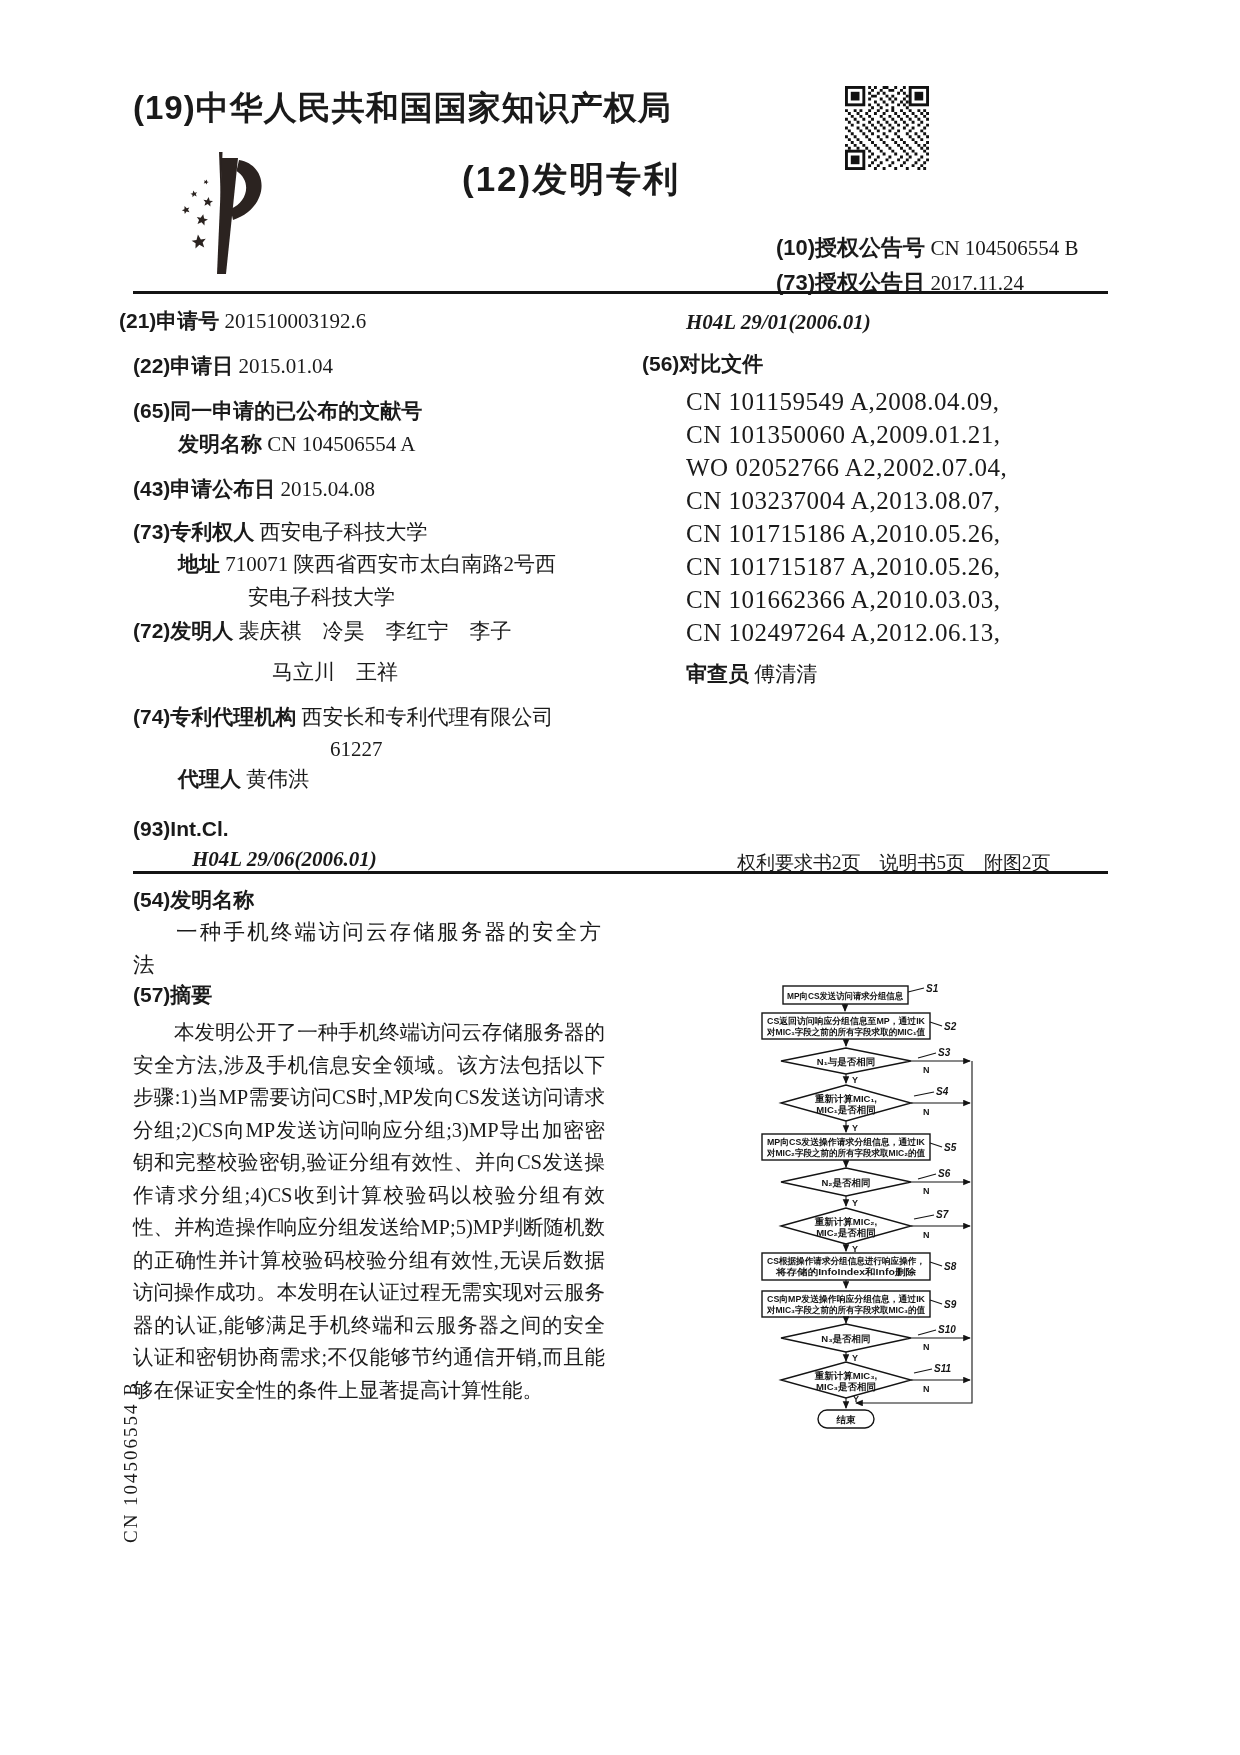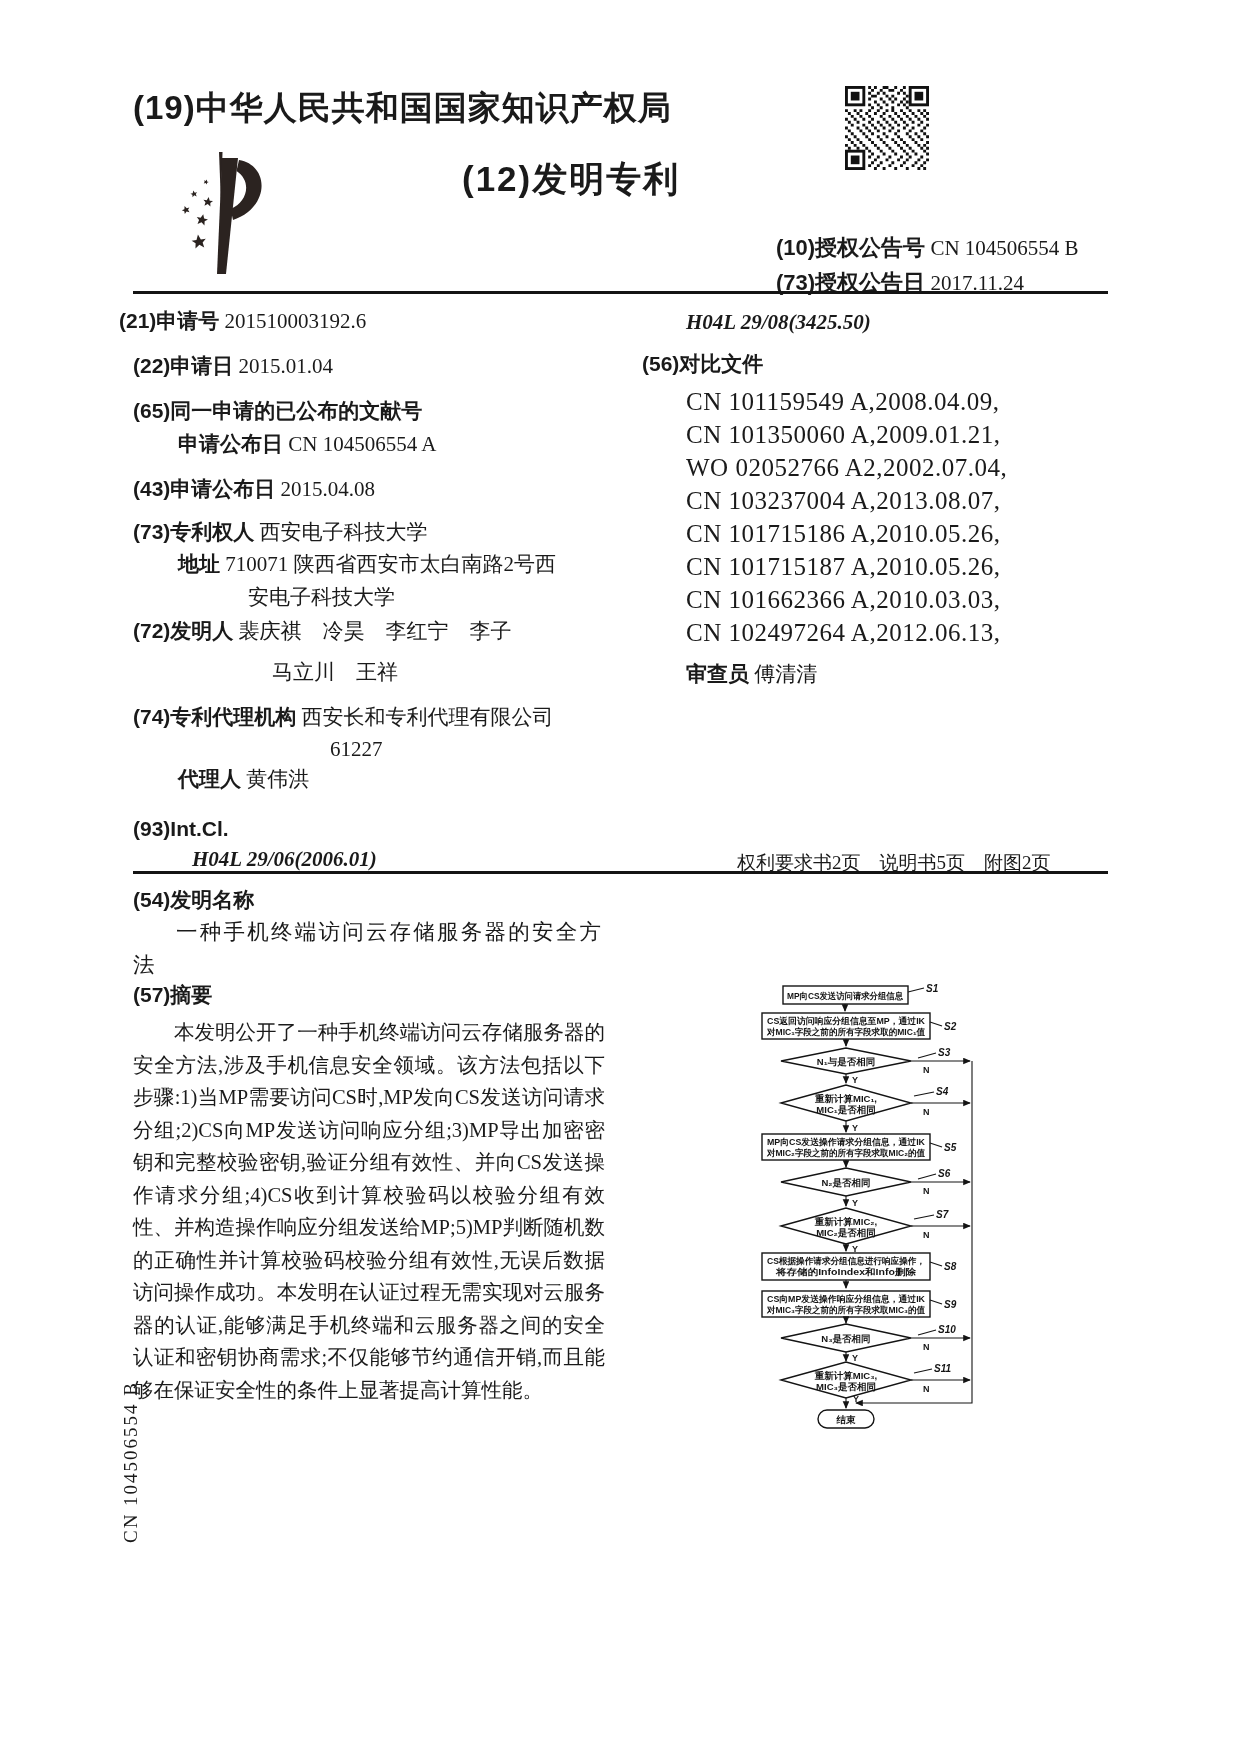--- a/index.html
+++ b/index.html
@@ -91,21 +91,21 @@
   <span class="val">201510003192.6</span>
 </div>
 <div class="abs sz21" style="left:133px;top:352px;">
   <span class="lbl">(22)申请日</span>
   <span class="val">2015.01.04</span>
 </div>
 <div class="abs sz21" style="left:133px;top:397px;">
   <span class="lbl">(65)同一申请的已公布的文献号</span>
 </div>
 <div class="abs sz21" style="left:178px;top:430px;">
-  <span class="lbl">申请公布日</span>
+  <span class="lbl">发明名称</span>
   <span class="val">CN 104506554 A</span>
 </div>
 <div class="abs sz21" style="left:133px;top:475px;">
   <span class="lbl">(43)申请公布日</span>
   <span class="val">2015.04.08</span>
 </div>
 <div class="abs sz21" style="left:133px;top:518px;">
   <span class="lbl">(73)专利权人</span>
   <span class="val">西安电子科技大学</span>
 </div>
@@ -132,21 +132,21 @@
 </div>
 <div class="abs sz21" style="left:178px;top:765px;">
   <span class="lbl">代理人</span>
   <span class="val">黄伟洪</span>
 </div>
 <div class="abs sz21" style="left:133px;top:815px;">
   <span class="lbl">(93)Int.Cl.</span>
 </div>
 <div class="abs sz21 italic-cl" style="left:192px;top:845px;">H04L 29/06(2006.01)</div>
 
-<div class="abs sz21 italic-cl" style="left:686px;top:308px;">H04L 29/08(3425.50)</div>
+<div class="abs sz21 italic-cl" style="left:686px;top:308px;">H04L 29/01(2006.01)</div>
 <div class="abs sz21" style="left:642px;top:350px;">
   <span class="lbl">(56)对比文件</span>
 </div>
 <div class="abs refline val" style="left:686px;top:388px;">CN 101159549 A,2008.04.09,</div>
 <div class="abs refline val" style="left:686px;top:421px;">CN 101350060 A,2009.01.21,</div>
 <div class="abs refline val" style="left:686px;top:454px;text-align:center;">WO 02052766 A2,2002.07.04,</div>
 <div class="abs refline val" style="left:686px;top:487px;">CN 103237004 A,2013.08.07,</div>
 <div class="abs refline val" style="left:686px;top:520px;">CN 101715186 A,2010.05.26,</div>
 <div class="abs refline val" style="left:686px;top:553px;">CN 101715187 A,2010.05.26,</div>
 <div class="abs refline val" style="left:686px;top:586px;">CN 101662366 A,2010.03.03,</div>

